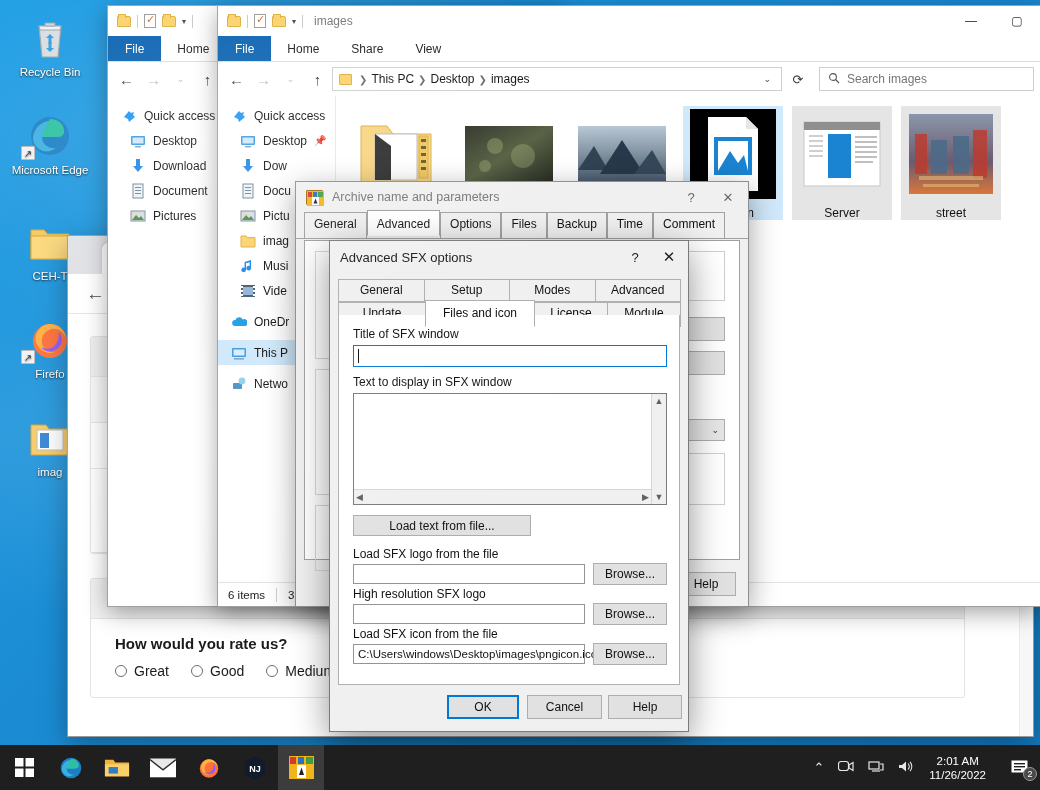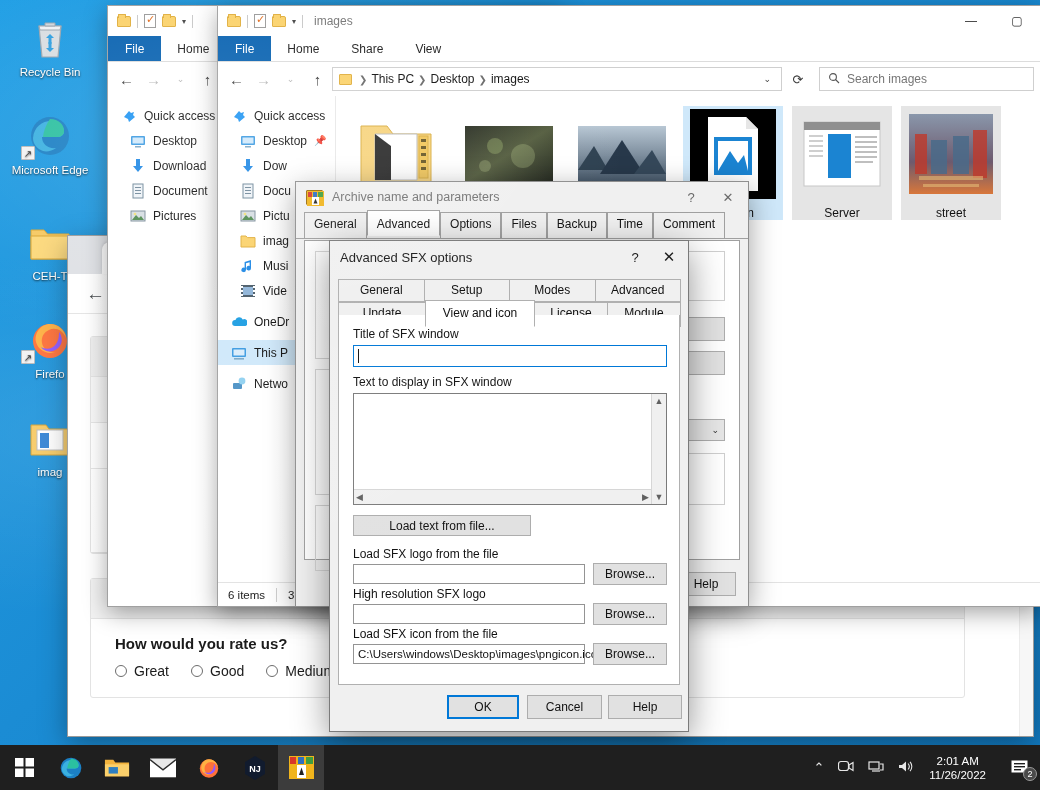--- a/index.html
+++ b/index.html
@@ -675,21 +675,21 @@
 
     <div class="sfx-tabs">
       <div class="sfx-tabrow">
         <span class="sfx-tab">General</span>
         <span class="sfx-tab">Setup</span>
         <span class="sfx-tab">Modes</span>
         <span class="sfx-tab">Advanced</span>
       </div>
       <div class="sfx-tabrow">
         <span class="sfx-tab" style="flex:0 0 88px">Update</span>
-        <span class="sfx-tab active" style="flex:0 0 110px">View and icon</span>
+        <span class="sfx-tab active" style="flex:0 0 110px">Files and icon</span>
         <span class="sfx-tab" style="flex:1">License</span>
         <span class="sfx-tab" style="flex:1">Module</span>
       </div>
     </div>
 
     <div class="sfx-page">
 
       <div class="lbl" style="position:absolute;left:14px;top:12px;">Title of SFX window</div>
       <div class="tfield focus" style="position:absolute;left:14px;top:30px;width:314px;height:22px;">
         <span class="caret-bar"></span>

